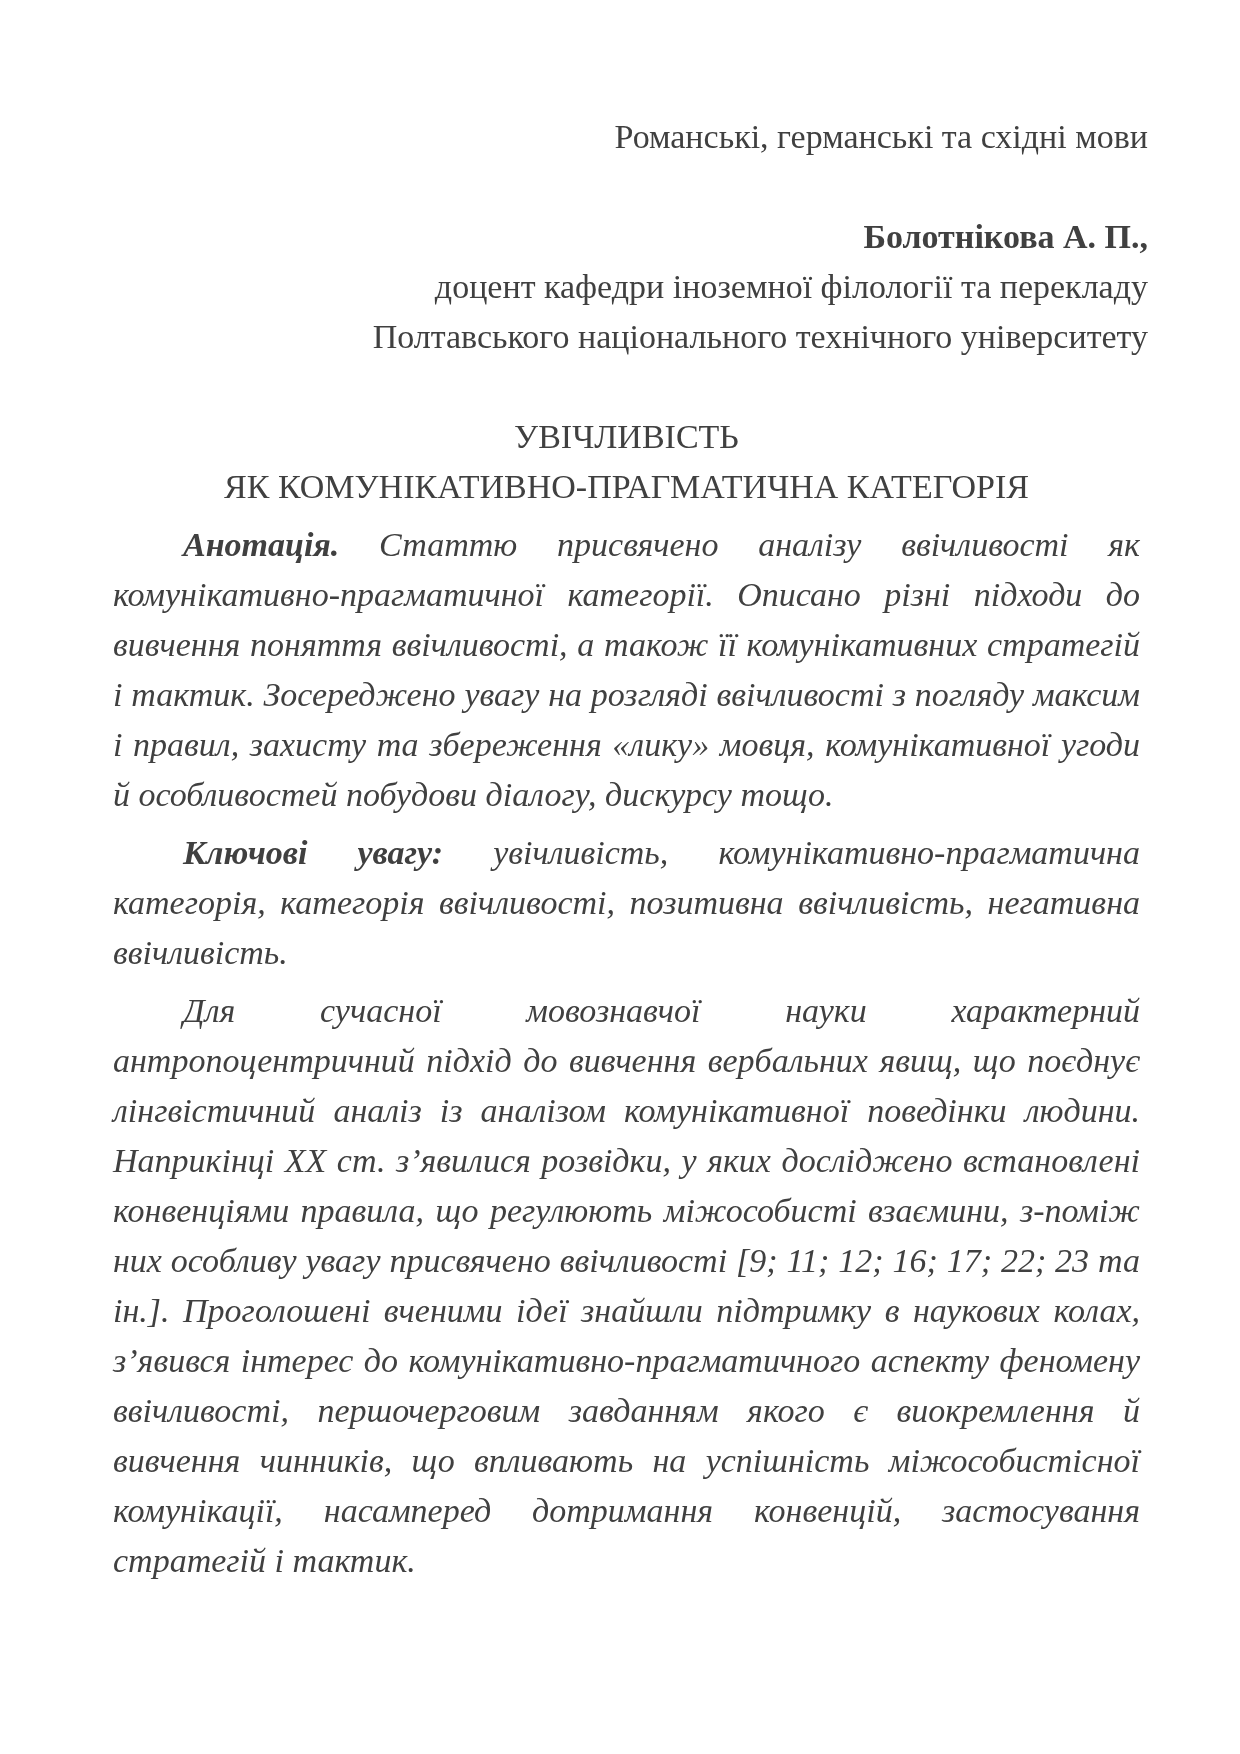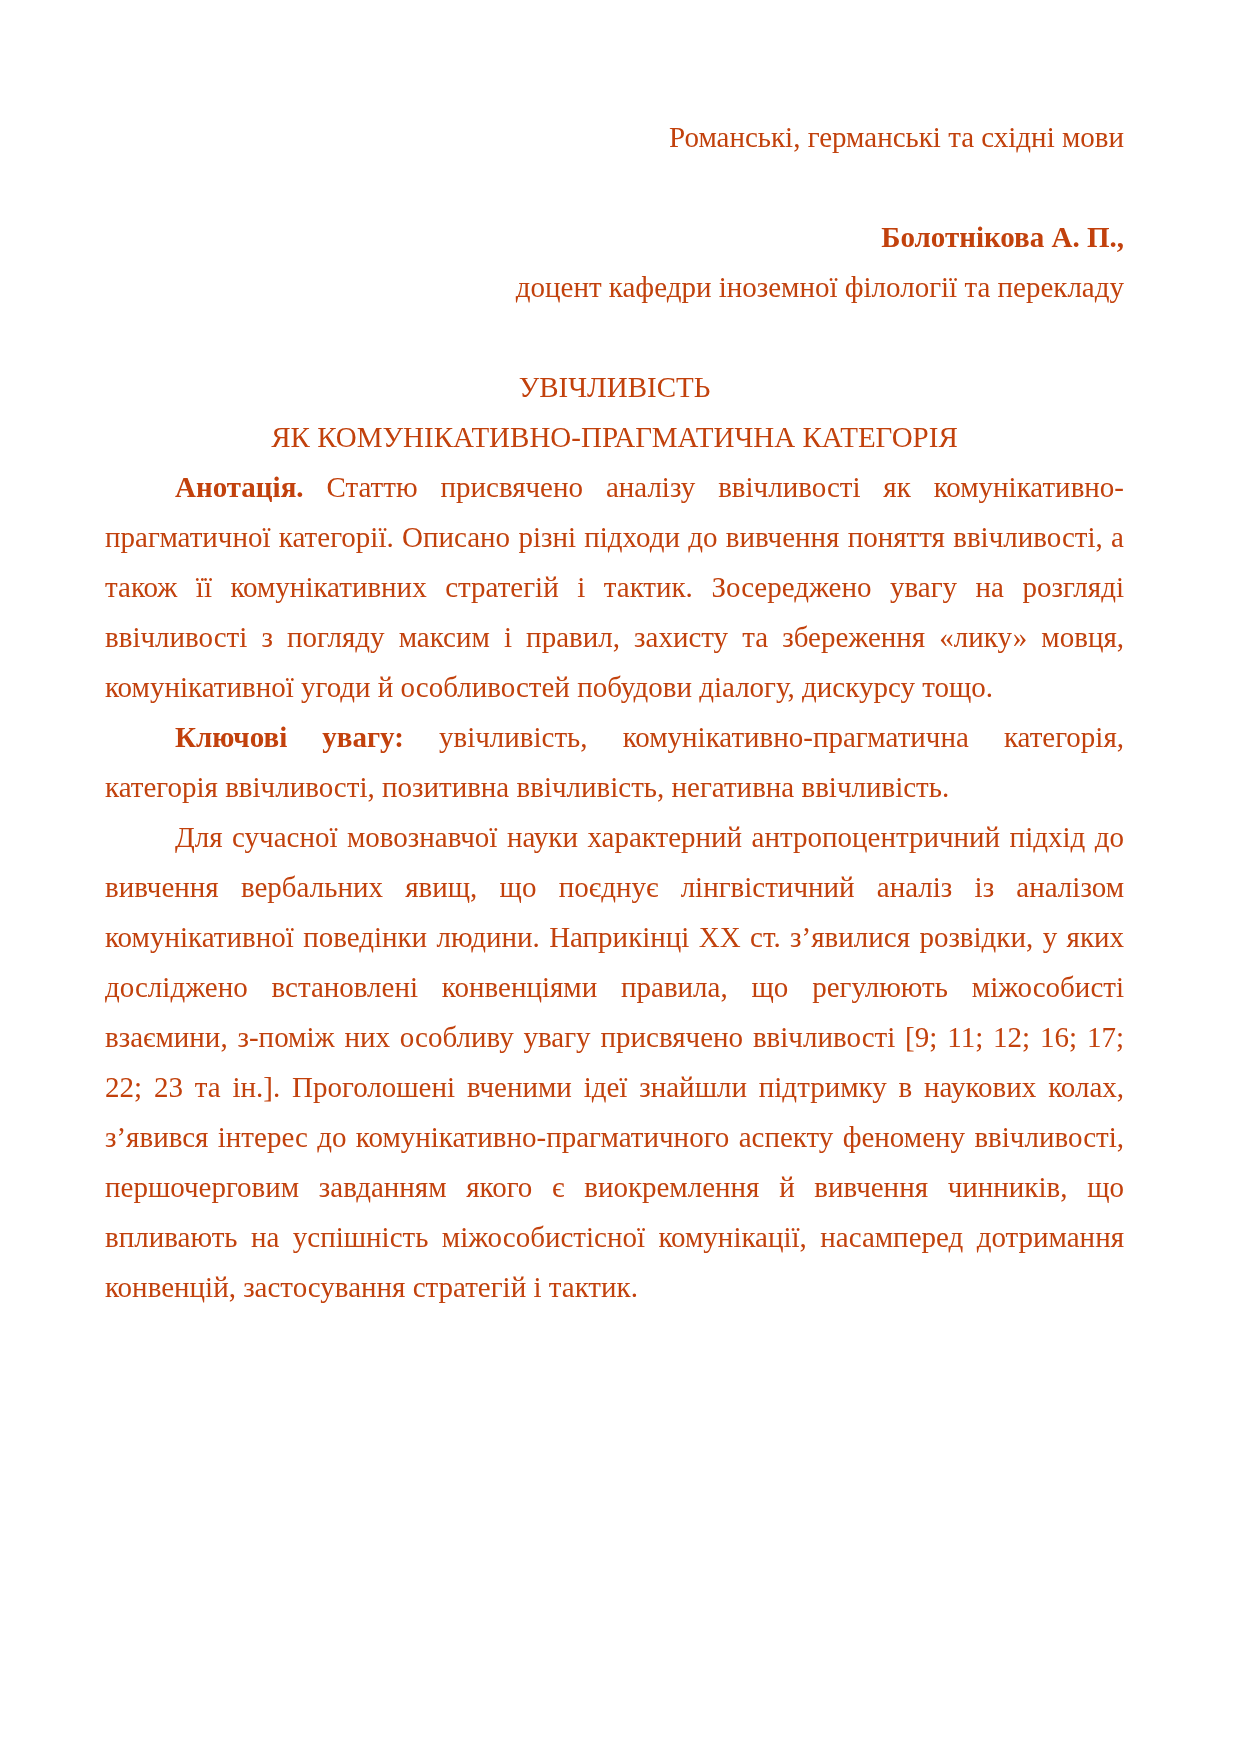--- a/index.html
+++ b/index.html
@@ -6,52 +6,54 @@
     margin: 0;
     padding: 0;
     background: #ffffff;
   }
   .page {
     position: relative;
     box-sizing: border-box;
     width: 1240px;
     height: 1754px;
     background: #ffffff;
-    color: #c2410c;
+    color: #404040;
     font-family: "Liberation Serif", serif;
-    font-size: 29px;
+    font-size: 34px;
     line-height: 50px;
     overflow: hidden;
-    padding: 112px 116px 0 105px;
+    padding: 112px 92px 0 105px;
   }
   .right  { text-align: right; }
   .center { text-align: center; }
   .bold   { font-weight: bold; }
   .italic { }
   .gap    { margin-top: 50px; }   
   p.para {
-    margin: 0;
+    margin: 8px;
     text-align: justify;
     text-indent: 70px;
+    font-style: italic;
   }
   .lead-in { font-weight: bold; }
   .title-block div { font-weight: normal; }
 </style>
 </head>
 <body>
 
 <div class="page">
 
   <div class="right">Романські, германські та східні мови</div>
 
 
   <div class="right bold italic gap">Болотнікова А. П.,</div>
 
   <div class="right italic">доцент кафедри іноземної філології та перекладу</div>
 
+  <div class="right italic">Полтавського національного технічного університету</div>
 
 
   <div class="center title-block gap">
     <div>УВІЧЛИВІСТЬ</div>
     <div>ЯК КОМУНІКАТИВНО-ПРАГМАТИЧНА КАТЕГОРІЯ</div>
   </div>
 
   <p class="para gap"><span class="lead-in">Анотація.</span> <span>Статтю присвячено аналізу ввічливості як комунікативно-прагматичної категорії. Описано різні підходи до вивчення поняття ввічливості, а також її комунікативних стратегій і тактик. Зосереджено увагу на розгляді ввічливості з погляду максим і правил, захисту та збереження «лику» мовця, комунікативної угоди й особливостей побудови діалогу, дискурсу тощо.</span></p>
 
   <p class="para"><span class="lead-in">Ключові увагу:</span> <span>увічливість, комунікативно-прагматична категорія, категорія ввічливості, позитивна ввічливість, негативна ввічливість.</span></p>

